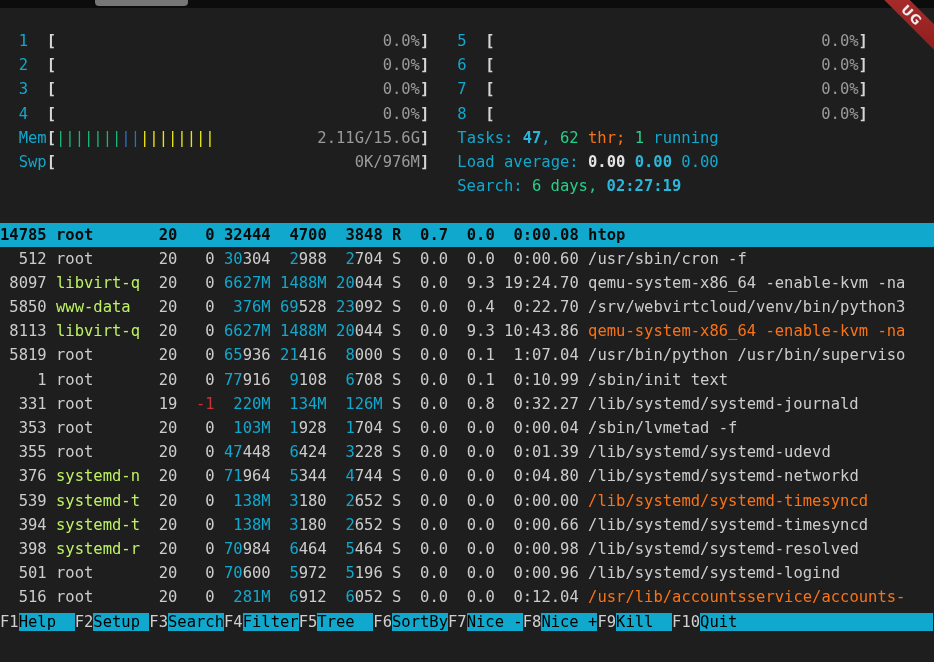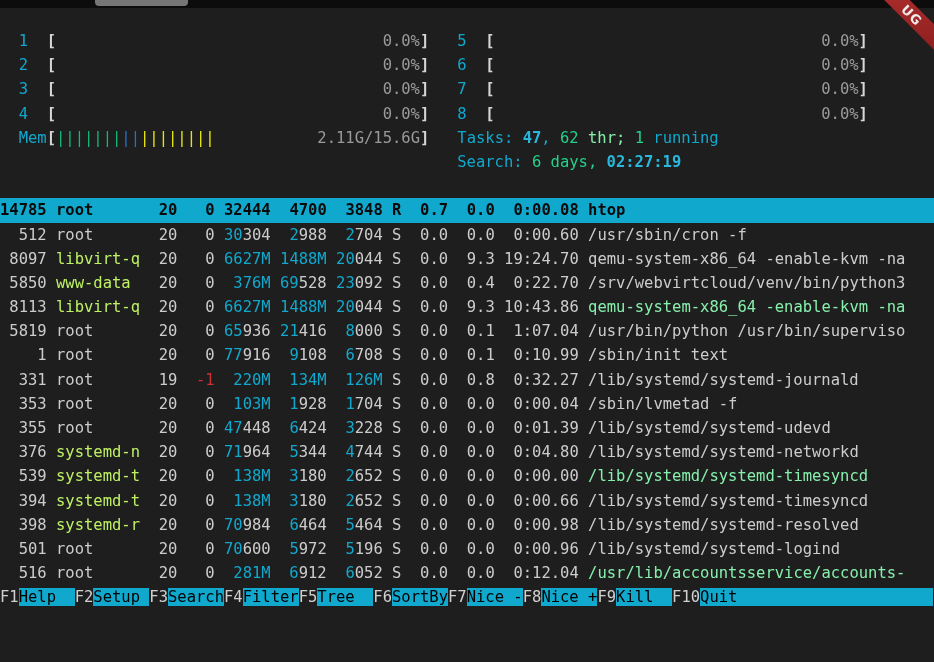--- a/index.html
+++ b/index.html
@@ -12,21 +12,21 @@
           transform:rotate(45deg);background:linear-gradient(135deg,#b23131,#8c1d1d);
           color:#f2eaea;display:flex;align-items:center;justify-content:center;
           font:bold 13px "DejaVu Sans",sans-serif;letter-spacing:1px;z-index:5;}
   .term{position:absolute;left:0;top:29px;width:934px;font-size:15.51px;line-height:24.2px;color:#cccccc;}
   .line{height:24.2px;white-space:pre;}
   .white{color:#cccccc}
   .dim{color:#9a9a9a}
   .gray{color:#bef264}
   .cyan{color:#11a8cd}
   .bcyan{color:#29b8db;font-weight:bold}
-  .green{color:#86efac}
+  .green{color:#f97316}
   .bgreen{color:#23d18b;font-weight:normal}
   .bwhite{color:#e5e5e5;font-weight:bold}
   .red{color:#cd3131}
   .br{color:#d6d6d6;font-weight:bold}
   .g{color:#16b877}
   .bl{color:#2472c8}
   .y{color:#e5e510}
   .hdrline{background:#0dbc79}
   .hdr{background:#0dbc79;color:#101010}
   .hdrsel{background:#11a8cd;color:#101010}
@@ -42,20 +42,21 @@
   <div class="topstrip">
     <div class="tab-handle"></div>
   </div>
   <div class="ribbon">UG</div>
   <div class="term" id="term">
       <div class="line"><span>  </span><span class="cyan">1  </span><span class="br">[</span><span class="dim">                                   0.0%</span><span class="br">]</span><span>   </span><span class="cyan">5  </span><span class="br">[</span><span class="dim">                                   0.0%</span><span class="br">]</span></div>
       <div class="line"><span>  </span><span class="cyan">2  </span><span class="br">[</span><span class="dim">                                   0.0%</span><span class="br">]</span><span>   </span><span class="cyan">6  </span><span class="br">[</span><span class="dim">                                   0.0%</span><span class="br">]</span></div>
       <div class="line"><span>  </span><span class="cyan">3  </span><span class="br">[</span><span class="dim">                                   0.0%</span><span class="br">]</span><span>   </span><span class="cyan">7  </span><span class="br">[</span><span class="dim">                                   0.0%</span><span class="br">]</span></div>
       <div class="line"><span>  </span><span class="cyan">4  </span><span class="br">[</span><span class="dim">                                   0.0%</span><span class="br">]</span><span>   </span><span class="cyan">8  </span><span class="br">[</span><span class="dim">                                   0.0%</span><span class="br">]</span></div>
       <div class="line"><span>  </span><span class="cyan">Mem</span><span class="br">[</span><span class="g">|||||||</span><span class="bl">||</span><span class="y">||||||||</span><span>           </span><span class="dim">2.11G/15.6G</span><span class="br">]</span><span>   </span><span class="cyan">Tasks: </span><span class="bcyan">47</span><span class="cyan">, </span><span class="bgreen">62</span><span class="green"> thr; </span><span class="bgreen">1</span><span class="cyan"> running</span></div>
+      <div class="line"><span>  </span><span class="cyan">Swp</span><span class="br">[</span><span class="dim">                                0K/976M</span><span class="br">]</span><span>   </span><span class="cyan">Load average: </span><span class="bwhite">0.00</span><span> </span><span class="bcyan">0.00</span><span> </span><span class="cyan">0.00</span></div>
       <div class="line"><span>                                                 </span><span class="cyan">Search: </span><span class="bgreen">6 days,</span><span> </span><span class="bcyan">02:27:19</span></div>
       <div class="line"></div>
       <div class="line sel"><span class="white">14785</span><span> </span><span class="white">root      </span><span class="white"> 20</span><span> </span><span class="white">  0</span><span> </span><span class="cyan">32</span><span class="white">444</span><span>  </span><span class="cyan">4</span><span class="white">700</span><span>  </span><span class="cyan">3</span><span class="white">848</span><span> </span><span class="white">R</span><span> </span><span class="white"> 0.7</span><span> </span><span class="white"> 0.0</span><span> </span><span class="white"> 0:00.08</span><span> </span><span class="white">htop</span></div>
       <div class="line"><span class="white">  512</span><span> </span><span class="white">root      </span><span class="white"> 20</span><span> </span><span class="white">  0</span><span> </span><span class="cyan">30</span><span class="white">304</span><span>  </span><span class="cyan">2</span><span class="white">988</span><span>  </span><span class="cyan">2</span><span class="white">704</span><span> </span><span class="white">S</span><span> </span><span class="white"> 0.0</span><span> </span><span class="white"> 0.0</span><span> </span><span class="white"> 0:00.60</span><span> </span><span class="white">/usr/sbin/cron -f</span></div>
       <div class="line"><span class="white"> 8097</span><span> </span><span class="gray">libvirt-q </span><span class="white"> 20</span><span> </span><span class="white">  0</span><span> </span><span class="cyan">6627M</span><span> </span><span class="cyan">1488M</span><span> </span><span class="cyan">20</span><span class="white">044</span><span> </span><span class="white">S</span><span> </span><span class="white"> 0.0</span><span> </span><span class="white"> 9.3</span><span> </span><span class="white">19:24.70</span><span> </span><span class="white">qemu-system-x86_64 -enable-kvm -na</span></div>
       <div class="line"><span class="white"> 5850</span><span> </span><span class="gray">www-data  </span><span class="white"> 20</span><span> </span><span class="white">  0</span><span>  </span><span class="cyan">376M</span><span> </span><span class="cyan">69</span><span class="white">528</span><span> </span><span class="cyan">23</span><span class="white">092</span><span> </span><span class="white">S</span><span> </span><span class="white"> 0.0</span><span> </span><span class="white"> 0.4</span><span> </span><span class="white"> 0:22.70</span><span> </span><span class="white">/srv/webvirtcloud/venv/bin/python3</span></div>
       <div class="line"><span class="white"> 8113</span><span> </span><span class="gray">libvirt-q </span><span class="white"> 20</span><span> </span><span class="white">  0</span><span> </span><span class="cyan">6627M</span><span> </span><span class="cyan">1488M</span><span> </span><span class="cyan">20</span><span class="white">044</span><span> </span><span class="white">S</span><span> </span><span class="white"> 0.0</span><span> </span><span class="white"> 9.3</span><span> </span><span class="white">10:43.86</span><span> </span><span class="green">qemu-system-x86_64 -enable-kvm -na</span></div>
       <div class="line"><span class="white"> 5819</span><span> </span><span class="white">root      </span><span class="white"> 20</span><span> </span><span class="white">  0</span><span> </span><span class="cyan">65</span><span class="white">936</span><span> </span><span class="cyan">21</span><span class="white">416</span><span>  </span><span class="cyan">8</span><span class="white">000</span><span> </span><span class="white">S</span><span> </span><span class="white"> 0.0</span><span> </span><span class="white"> 0.1</span><span> </span><span class="white"> 1:07.04</span><span> </span><span class="white">/usr/bin/python /usr/bin/superviso</span></div>
       <div class="line"><span class="white">    1</span><span> </span><span class="white">root      </span><span class="white"> 20</span><span> </span><span class="white">  0</span><span> </span><span class="cyan">77</span><span class="white">916</span><span>  </span><span class="cyan">9</span><span class="white">108</span><span>  </span><span class="cyan">6</span><span class="white">708</span><span> </span><span class="white">S</span><span> </span><span class="white"> 0.0</span><span> </span><span class="white"> 0.1</span><span> </span><span class="white"> 0:10.99</span><span> </span><span class="white">/sbin/init text</span></div>
       <div class="line"><span class="white">  331</span><span> </span><span class="white">root      </span><span class="white"> 19</span><span> </span><span class="red"> -1</span><span>  </span><span class="cyan">220M</span><span>  </span><span class="cyan">134M</span><span>  </span><span class="cyan">126M</span><span> </span><span class="white">S</span><span> </span><span class="white"> 0.0</span><span> </span><span class="white"> 0.8</span><span> </span><span class="white"> 0:32.27</span><span> </span><span class="white">/lib/systemd/systemd-journald</span></div>

